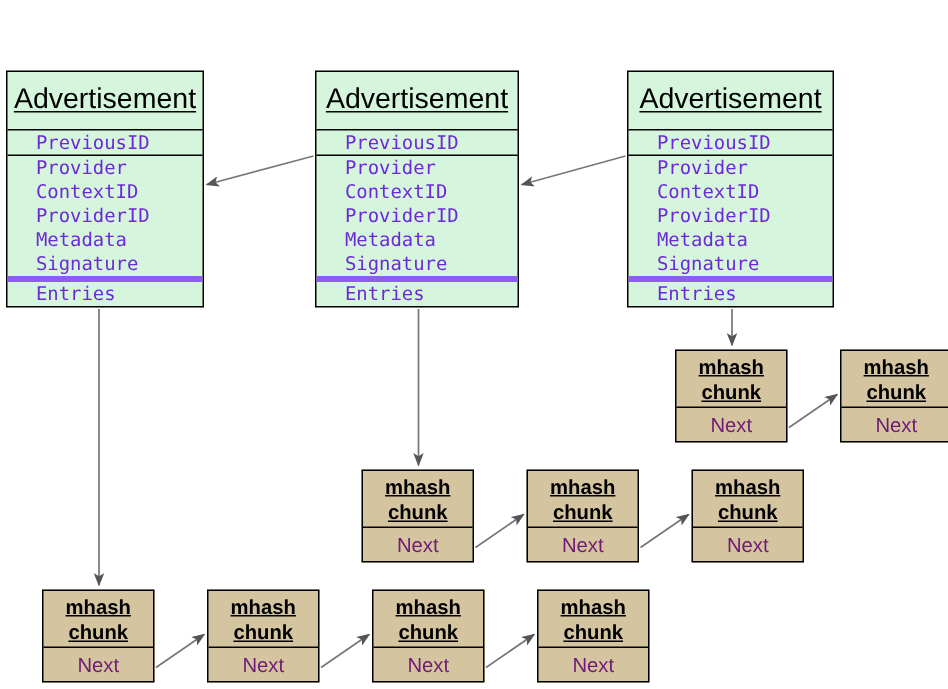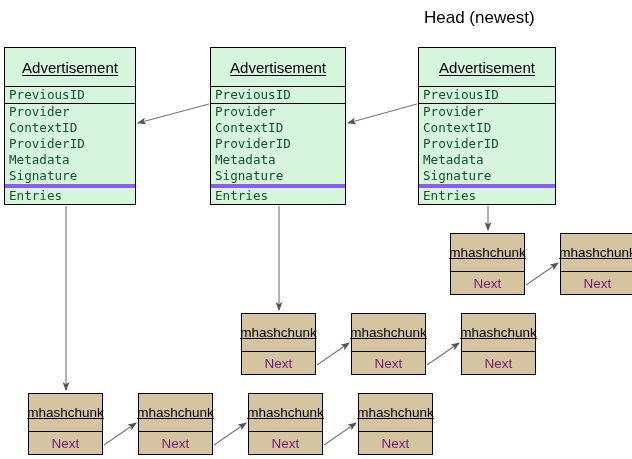--- a/index.html
+++ b/index.html
@@ -28,53 +28,54 @@
     position:absolute;
     background:#d5f5dd;
     border:1px solid #000000;
     box-sizing:border-box;
     display:flex;
     flex-direction:column;
   }
   .ad-title{
     height:42px;
     display:flex;align-items:center;justify-content:center;
-    font-size:15px;
+    font-size:19px;
     color:#000;
     border-bottom:1px solid #000;
     box-sizing:border-box;
   }
   .ad-title span{ text-decoration:underline; text-underline-offset:2px; }
   .ad-section{
     box-sizing:border-box;
     font-family:"DejaVu Sans Mono", monospace;
     font-size:12.6px;
-    color:#14532d;
-    padding:0px 4px;
+    color:#6d28d9;
+    padding:0px 19px;
   }
   .ad-sec-top{ border-bottom:1px solid #000; }
   .ad-sec-mid{ border-bottom:4px solid #8b5cf6; }
   .ad-row{ line-height:16px; white-space:nowrap; }
 
   
   .chunk{
     position:absolute;
     width:75px;height:62px;
     background:#d4c5a0;
     border:1px solid #000000;
     box-sizing:border-box;
     display:flex;flex-direction:column;
   }
   .chunk-title{
     flex:1 1 auto;
-    display:flex;flex-direction:row;
+    display:flex;flex-direction:column;
     align-items:center;justify-content:center;
     font-size:13.5px;color:#000;
     border-bottom:1px solid #000;
     line-height:17px;
+    font-weight:bold;
   }
   .chunk-title span{ text-decoration:underline; text-underline-offset:1px; }
   .chunk-next{
     height:22px;
     display:flex;align-items:center;justify-content:center;
     font-size:13.5px;color:#701a75;
   }
 </style>
 </head>
 <body>
@@ -95,21 +96,20 @@
         <path d="M 488 206 L 488 230" marker-end="url(#arrowhead)"></path>
         <path d="M 526 285 L 558 263" marker-end="url(#arrowhead)"></path>
         <path d="M 317 365 L 349 343" marker-end="url(#arrowhead)"></path>
         <path d="M 427 365 L 459 343" marker-end="url(#arrowhead)"></path>
         <path d="M 104 445 L 136 423" marker-end="url(#arrowhead)"></path>
         <path d="M 214 445 L 246 423" marker-end="url(#arrowhead)"></path>
         <path d="M 324 445 L 356 423" marker-end="url(#arrowhead)"></path>
       </g>
   </svg>
 
-  <div class="diagram-title" style="left: 424px; top: 8px;">Head (newest)</div>
 
   <div id="nodes">
       <div class="ad-box" style="left: 4px; top: 47px; width: 132px; height: 158px; background: rgb(213, 245, 221);">
         <div class="ad-title">
           <span>Advertisement</span>
         </div>
         <div class="ad-section ad-sec-top">
           <div class="ad-row">PreviousID</div>
         </div>
         <div class="ad-section ad-sec-mid" style="flex: 1 1 auto;">

